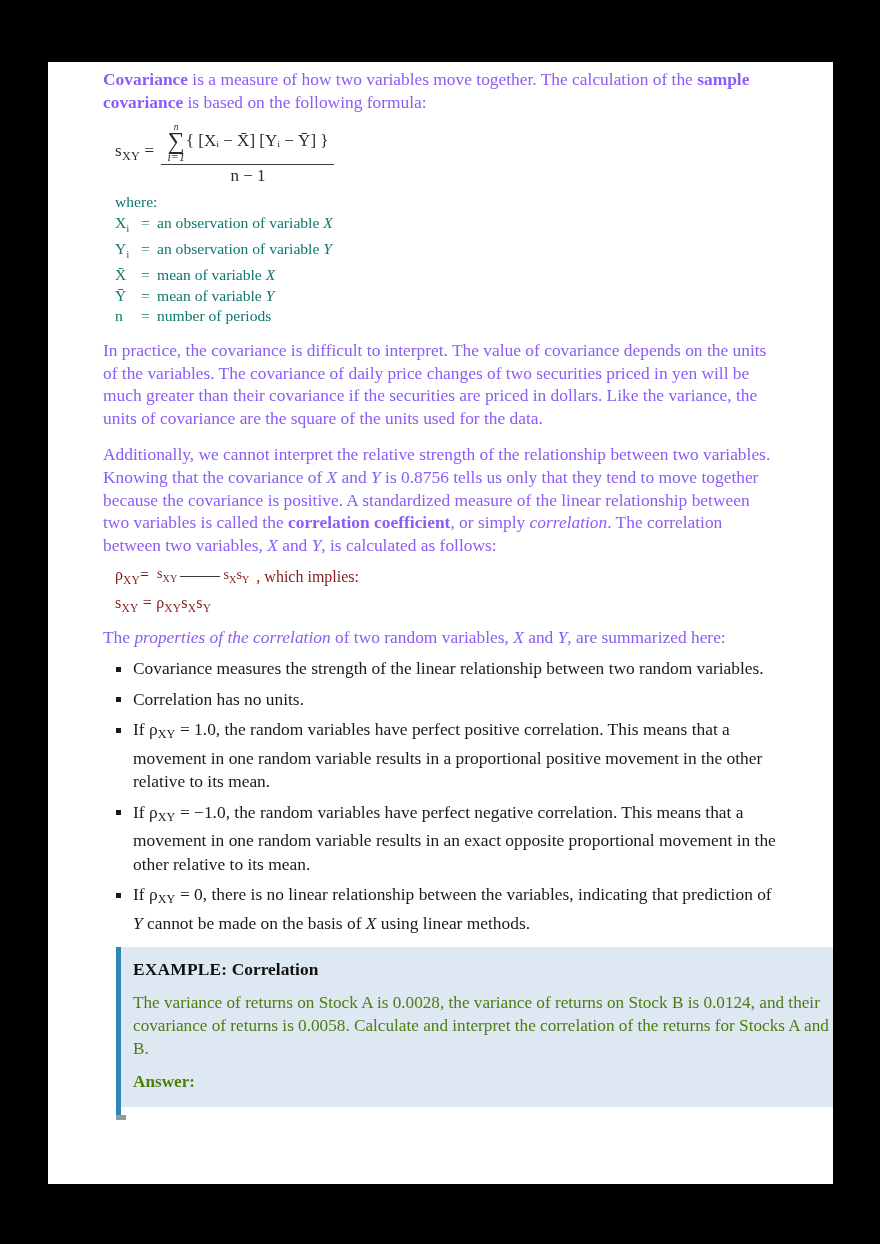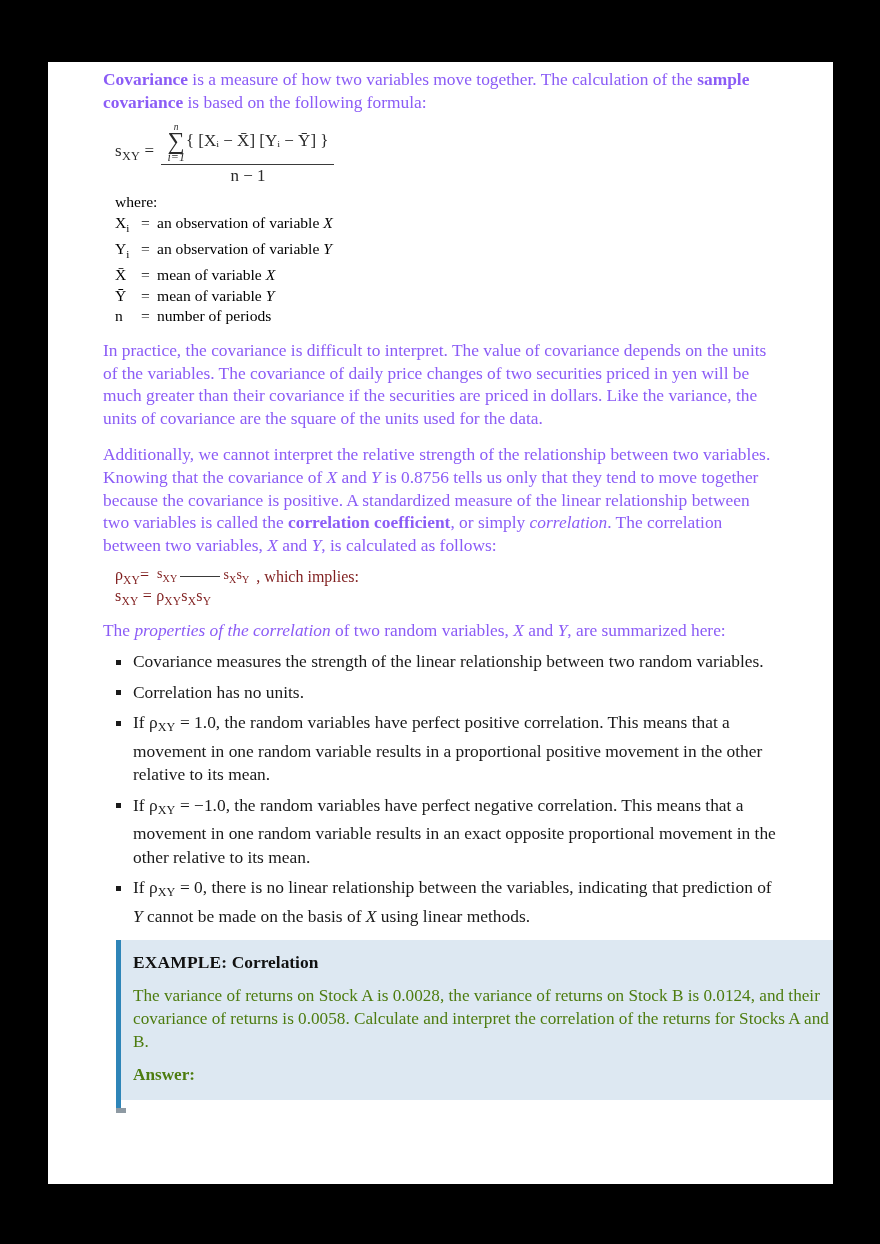--- a/index.html
+++ b/index.html
@@ -93,36 +93,36 @@
     top: 1px;
   }
   .sigma-top { font-size: 9.5px; font-style: italic; }
   .sigma-glyph { font-size: 24px; line-height: 0.82; }
   .sigma-bot { font-size: 12px; font-style: italic; }
 
   .where-list {
     margin: 7px 0 0 12px;
     font-size: 15.6px;
     line-height: 20.8px;
-    color: #000000;
+    color: #0f766e;
   }
   .where-list .wrow { white-space: nowrap; }
   .where-list .lbl {
     display: inline-block;
     width: 26px;
   }
   .where-list .eq {
     display: inline-block;
     width: 16px;
   }
 
   
   .corr-block { margin: 6px 0 4px 12px; color: #7f1d1d; }
   .corr-line1 { display: flex; align-items: center; font-size: 16px; }
-  .corr-line2 { font-size: 16px; letter-spacing: .2px;}
+  .corr-line2 { font-size: 16px; margin-top: 7px; letter-spacing: .2px;}
   .minifrac {
     display: inline-flex;
     flex-direction: row;
     align-items: center;
     line-height: 1.05;
     margin: 0 1px 0 5px;
   }
   .minifrac .num { font-size: 14px; padding: 0 3px 1px 3px; }
   .minifrac .bar { border-top: 1.2px solid #3a3a3a; width: 100%; min-width: 40px;}
   .minifrac .den { font-size: 14px; padding: 1px 3px 0 3px; }

